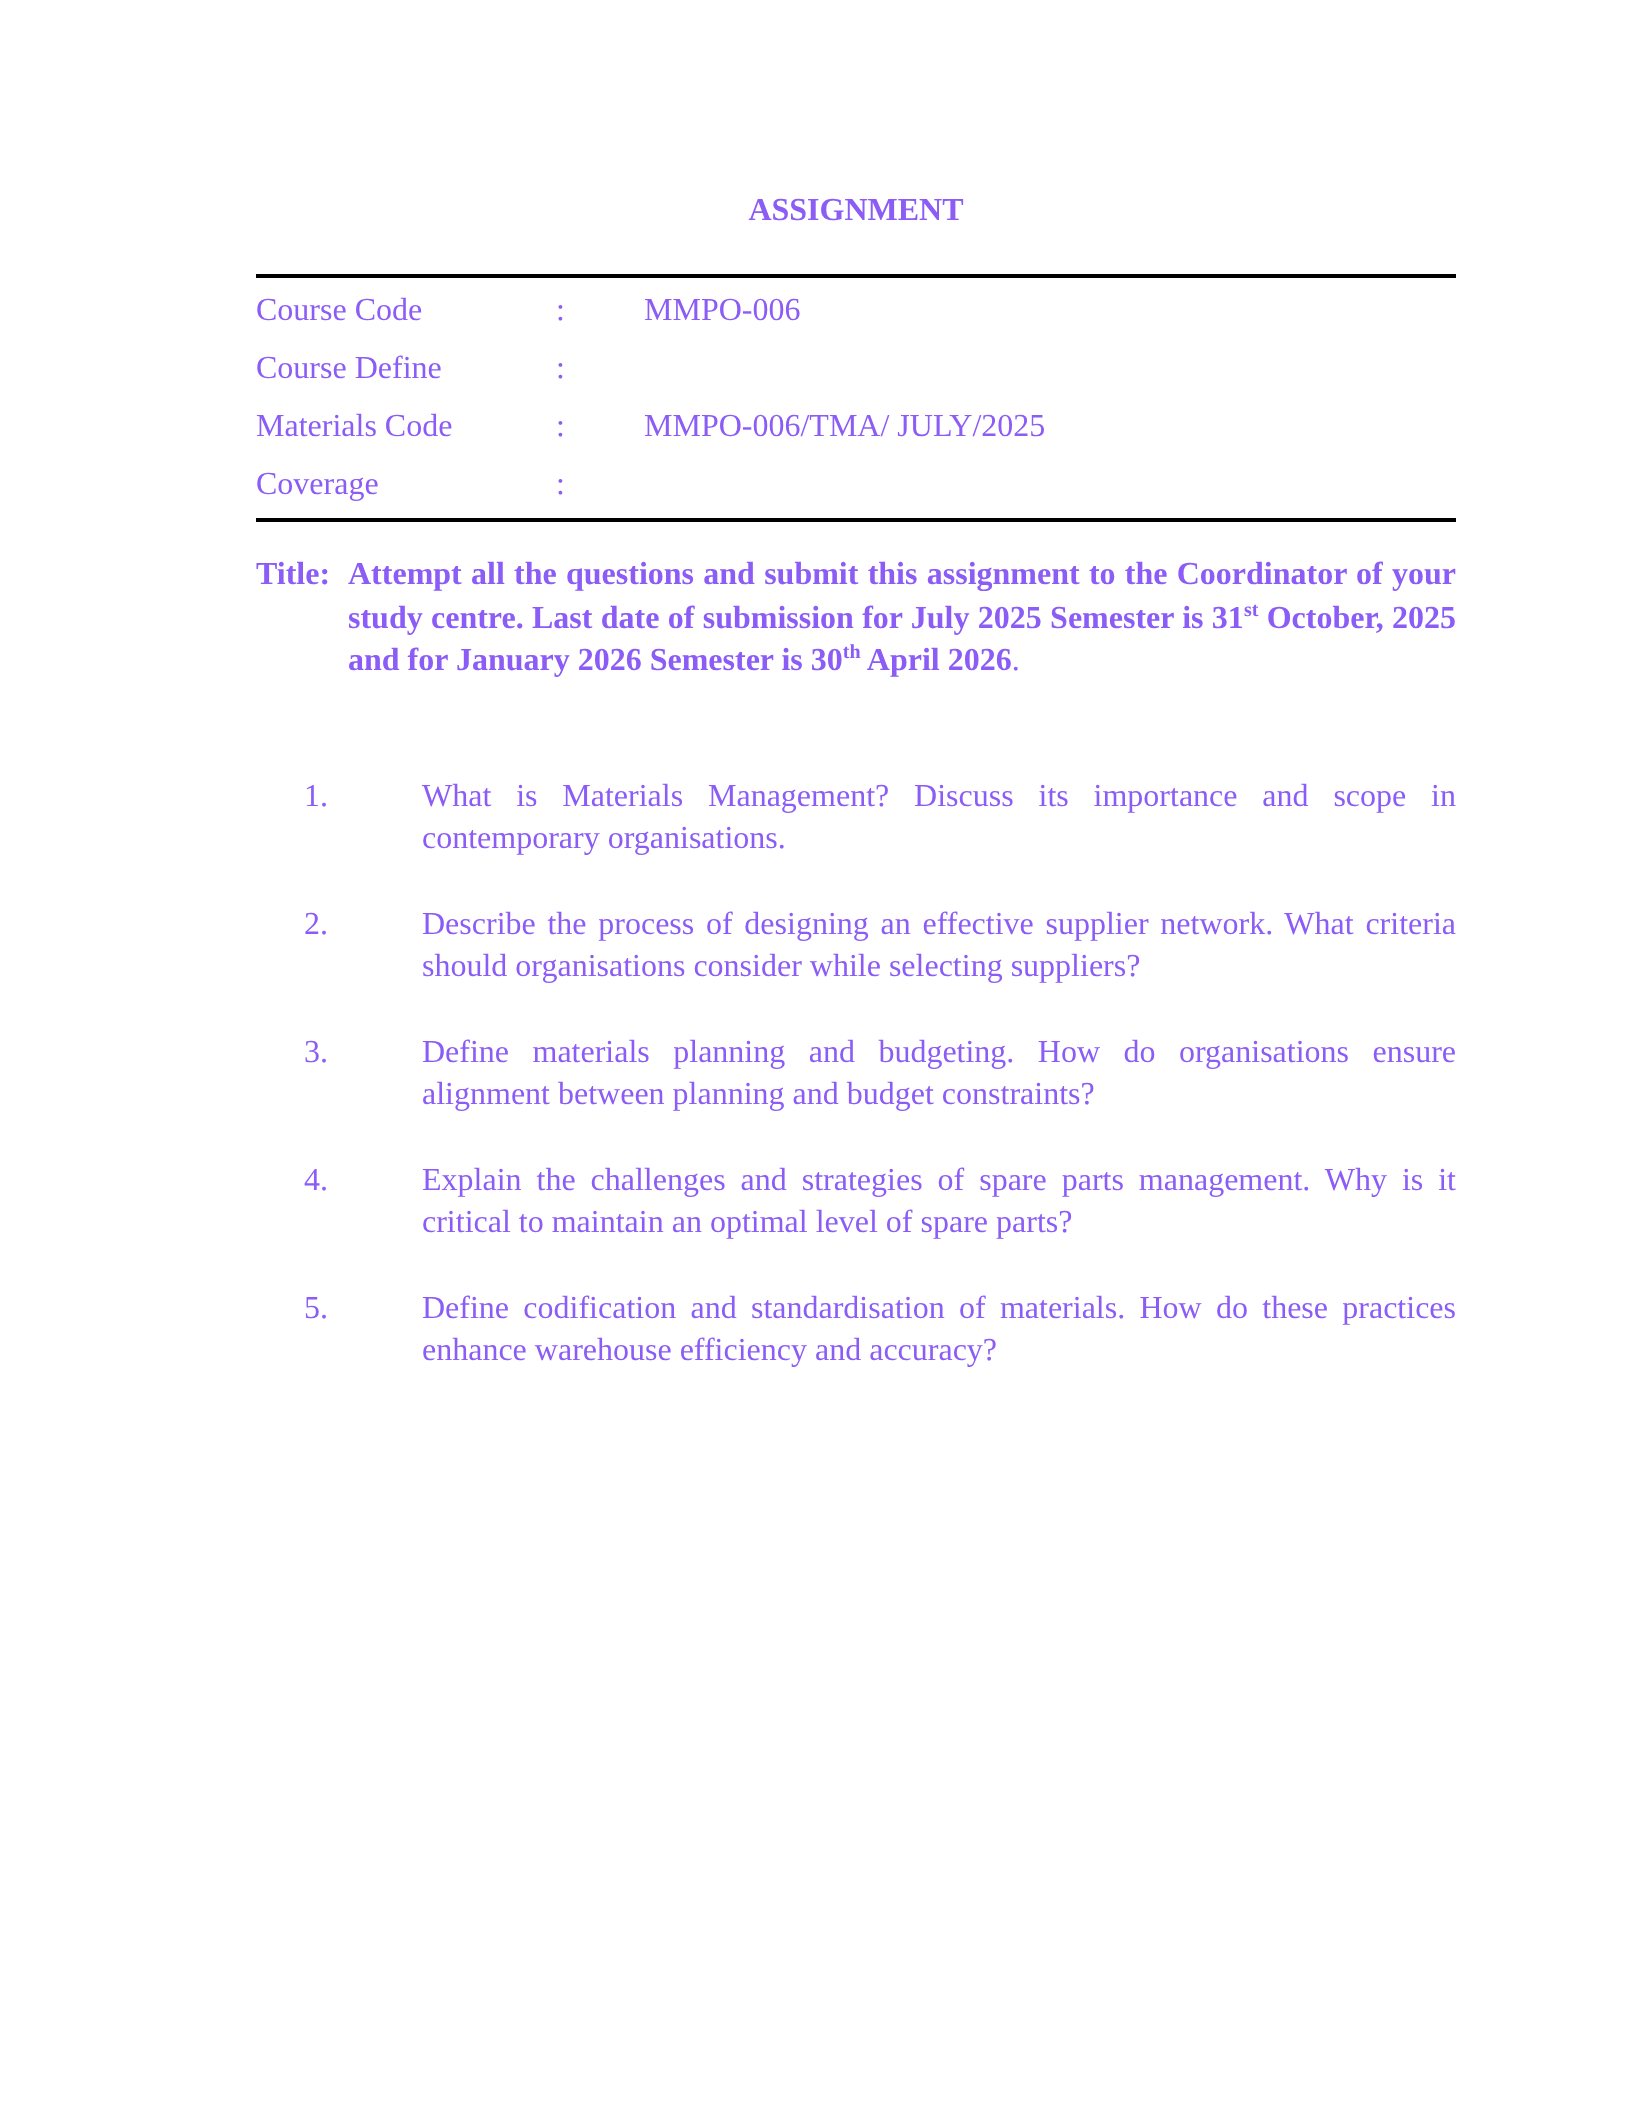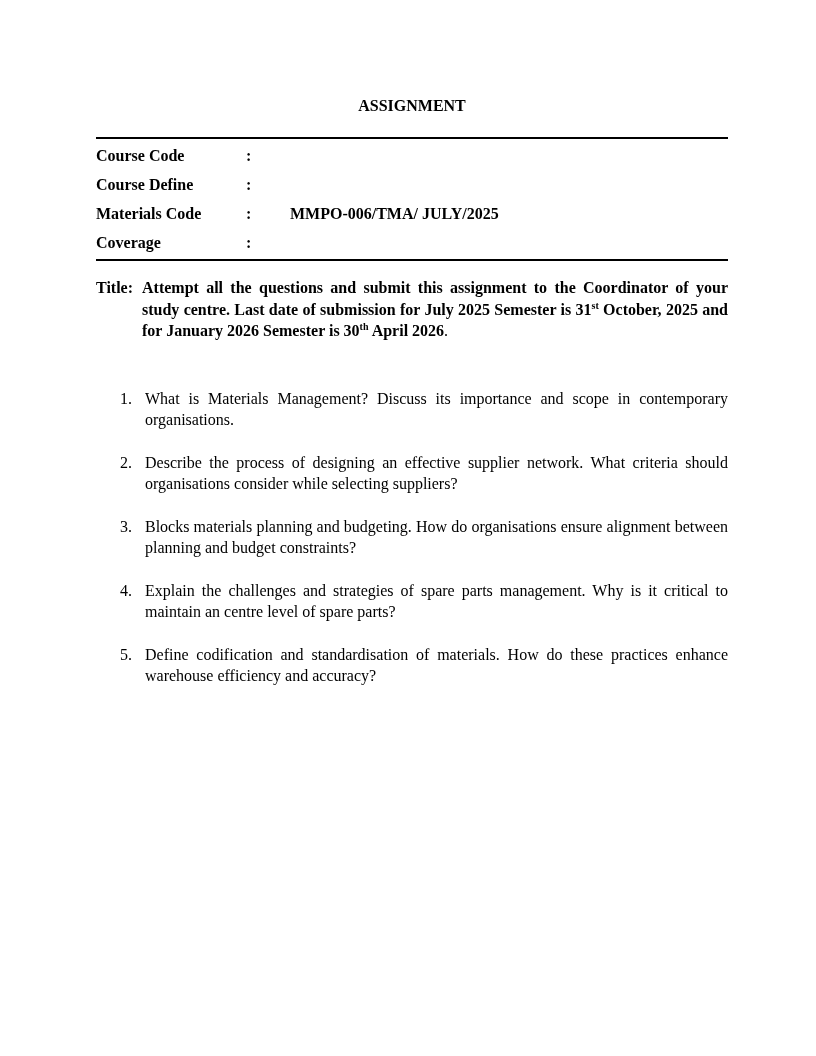--- a/index.html
+++ b/index.html
@@ -2,46 +2,47 @@
 <html><head>
 <meta charset="utf-8">
 <style>
   * { margin: 0; padding: 0; box-sizing: border-box; }
   html, body { background: #e8e8e8; }
   .page {
     width: 816px;
     height: 1056px;
     margin: 0 auto;
     background: #ffffff;
-    color: #000000;
+    color: #8b5cf6;
     font-family: "Liberation Serif", serif;
     font-size: 16px;
     position: relative;
     overflow: hidden;
+    padding-left: 32px;
   }
   .content {
     padding: 96px 88px 0 96px;
   }
   .doc-title {
     text-align: center;
     font-weight: bold;
     font-size: 16px;
     line-height: 19px;
     margin-bottom: 22px;
   }
   .course-table {
     border-top: 2px solid #000000;
     border-bottom: 2px solid #000000;
     padding: 2px 0;
   }
   .course-row {
     display: flex;
     line-height: 21px;
     padding: 4px 0;
-    font-weight: bold;
+    font-weight: normal;
   }
   .course-row .lbl   { width: 150px; }
   .course-row .colon { width: 44px; }
   .course-row .val   { flex: 1; }
   .note-section {
     display: flex;
     margin-top: 16px;
     font-weight: bold;
   }
   .note-label { width: 46px; flex: none; line-height: 21.5px; }
@@ -54,34 +55,35 @@
   .note-text .end-dot { font-weight: normal; }
   .question-list {
     margin-top: 46px;
     padding-left: 24px;
   }
   .question-item {
     display: flex;
     margin-bottom: 21px;
   }
   .q-num  { width: 25px; flex: none; line-height: 21.5px; }
-  .q-text { flex: 1; text-align: justify; line-height: 21.5px; }
+  .q-text { flex: 1; text-align: justify; line-height: 21.5px; margin-left: 34px; }
 </style>
 </head>
 <body>
 
 <div class="page">
   <div class="content">
 
     <div class="doc-title">ASSIGNMENT</div>
 
     <div class="course-table">
       <div class="course-row">
         <span class="lbl">Course Code</span>
         <span class="colon">:</span>
+        <span class="val">MMPO-006</span>
       </div>
       <div class="course-row">
         <span class="lbl">Course Define</span>
         <span class="colon">:</span>
       </div>
       <div class="course-row">
         <span class="lbl">Materials Code</span>
         <span class="colon">:</span>
         <span class="val">MMPO-006/TMA/ JULY/2025</span>
       </div>
@@ -100,25 +102,25 @@
       <div class="question-item">
         <span class="q-num">1.</span>
         <span class="q-text">What is Materials Management? Discuss its importance and scope in contemporary organisations.</span>
       </div>
       <div class="question-item">
         <span class="q-num">2.</span>
         <span class="q-text">Describe the process of designing an effective supplier network. What criteria should organisations consider while selecting suppliers?</span>
       </div>
       <div class="question-item">
         <span class="q-num">3.</span>
-        <span class="q-text">Blocks materials planning and budgeting. How do organisations ensure alignment between planning and budget constraints?</span>
+        <span class="q-text">Define materials planning and budgeting. How do organisations ensure alignment between planning and budget constraints?</span>
       </div>
       <div class="question-item">
         <span class="q-num">4.</span>
-        <span class="q-text">Explain the challenges and strategies of spare parts management. Why is it critical to maintain an centre level of spare parts?</span>
+        <span class="q-text">Explain the challenges and strategies of spare parts management. Why is it critical to maintain an optimal level of spare parts?</span>
       </div>
       <div class="question-item">
         <span class="q-num">5.</span>
         <span class="q-text">Define codification and standardisation of materials. How do these practices enhance warehouse efficiency and accuracy?</span>
       </div>
     </div>
 
   </div>
 </div>
 

